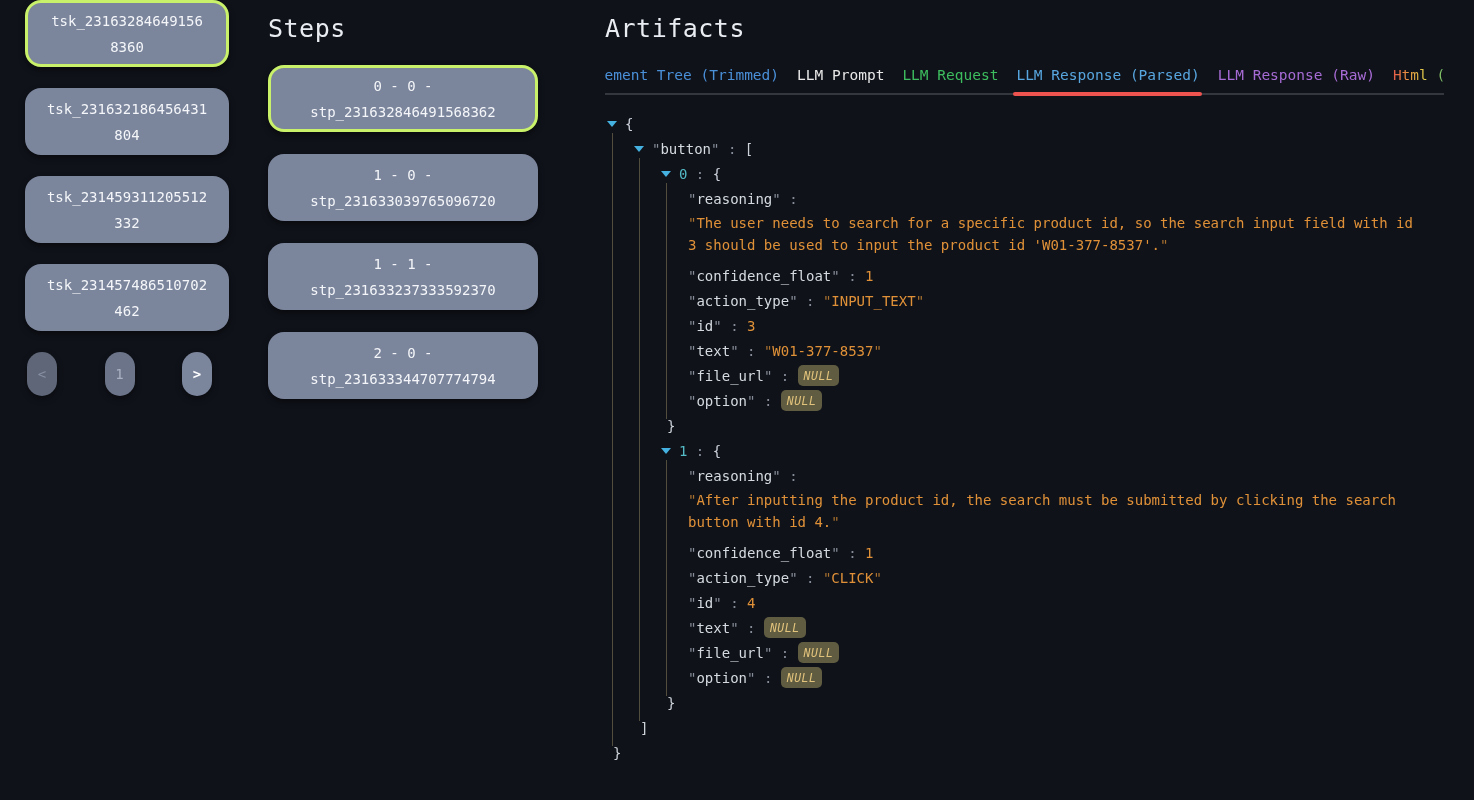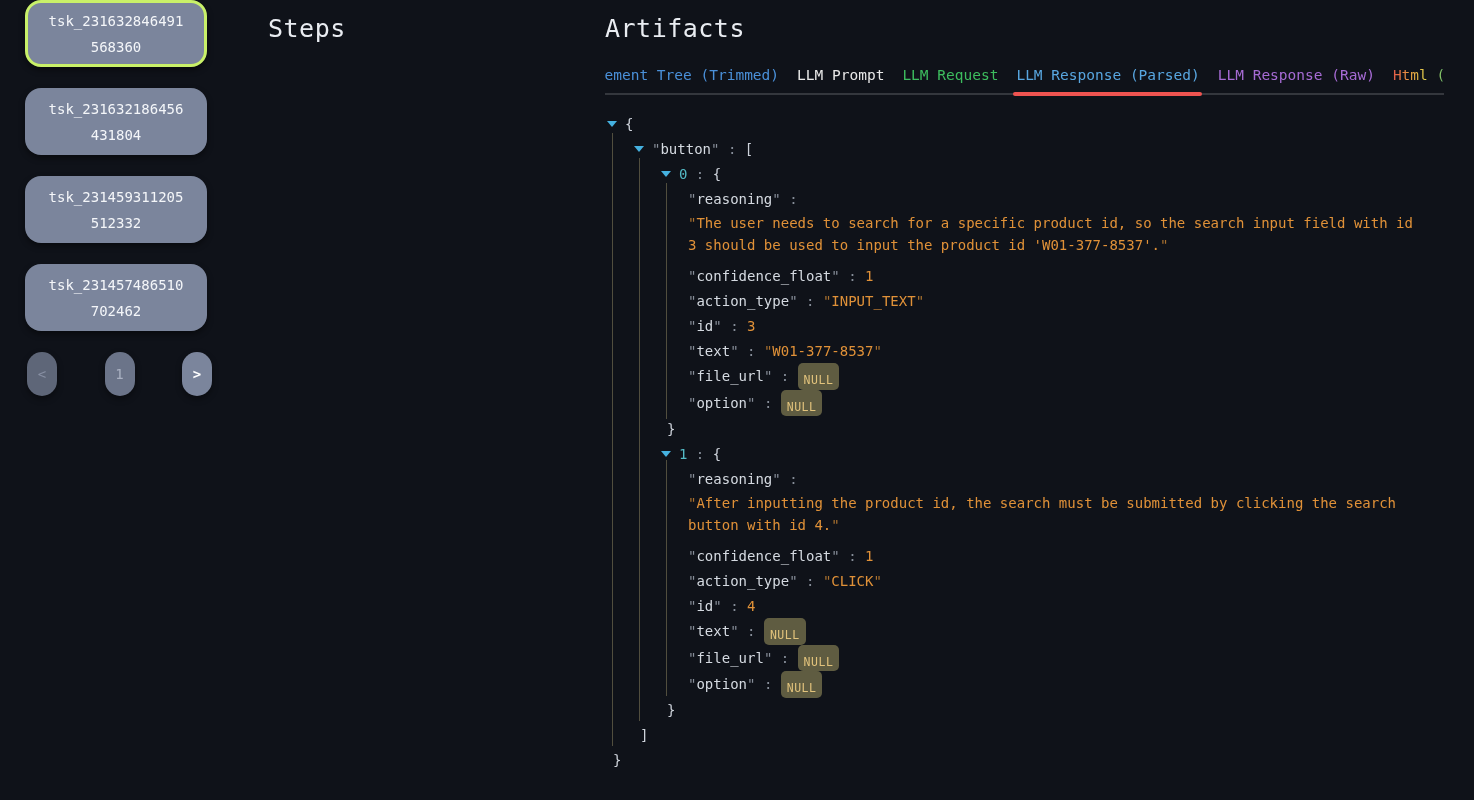--- a/index.html
+++ b/index.html
@@ -26,21 +26,21 @@
     color: var(--button-text);
     border: none;
     border-radius: 16px;
     font-family: inherit;
     font-size: 14px;
     box-shadow: 0 3px 6px rgba(0,0,0,.45);
     cursor: pointer;
     text-align: center;
   }
   .task-btn {
-    width: 182px; height: 67px;
+    width: 204px; height: 67px;
     margin-bottom: 21px;
     padding: 0 20px;
     line-height: 26px;
     word-break: break-all;
   }
   .selected { border: 3px solid var(--highlight-border); }
   .pagination {
     width: 185px;
     display: flex;
     justify-content: space-between;
@@ -124,23 +124,24 @@
   .idx   { color: var(--index-color); }
   .num   { color: var(--number-color); }
   .str   { color: var(--string-color); }
   .sq    { color: var(--string-quote-color); }
   .null-badge {
     display: inline-block;
     background: var(--null-bg);
     color: var(--null-text);
     font-size: 11.5px;
     line-height: 1;
-    padding: 12px 6px 3px;
+    padding: 6px 6px 3px;
     border-radius: 5px;
     letter-spacing: .5px;
+    font-style: italic;
   }
   .guide { position: absolute; width: 1px; background: var(--guide-color); }
 </style>
 </head>
 <body>
 
 <section class="col tasks-col">
   <div>
       <button class="btn task-btn selected">tsk_231632846491568360</button>
       <button class="btn task-btn">tsk_231632186456431804</button>
@@ -149,20 +150,26 @@
     </div>
   <div class="pagination">
     <button class="pg pg-prev">&lt;</button>
     <button class="pg pg-page">1</button>
     <button class="pg pg-next">&gt;</button>
   </div>
 </section>
 
 <section class="col steps-col">
   <h1 class="panel-title">Steps</h1>
+  <div>
+      <button class="btn step-btn selected">0 - 0 - stp_231632846491568362</button>
+      <button class="btn step-btn">1 - 0 - stp_231633039765096720</button>
+      <button class="btn step-btn">1 - 1 - stp_231633237333592370</button>
+      <button class="btn step-btn">2 - 0 - stp_231633344707774794</button>
+    </div>
 </section>
 
 <section class="col artifacts-col">
   <h1 class="panel-title">Artifacts</h1>
   <div class="tabbar">
       <div class="tab clipped" style="color: rgb(74, 144, 217);">Element Tree (Trimmed)</div>
       <div class="tab" style="color: rgb(232, 232, 232);">LLM Prompt</div>
       <div class="tab" style="color: rgb(61, 189, 94);">LLM Request</div>
       <div class="tab active" style="color: rgb(88, 166, 224);">LLM Response (Parsed)</div>
       <div class="tab" style="color: rgb(166, 107, 212);">LLM Response (Raw)</div>

